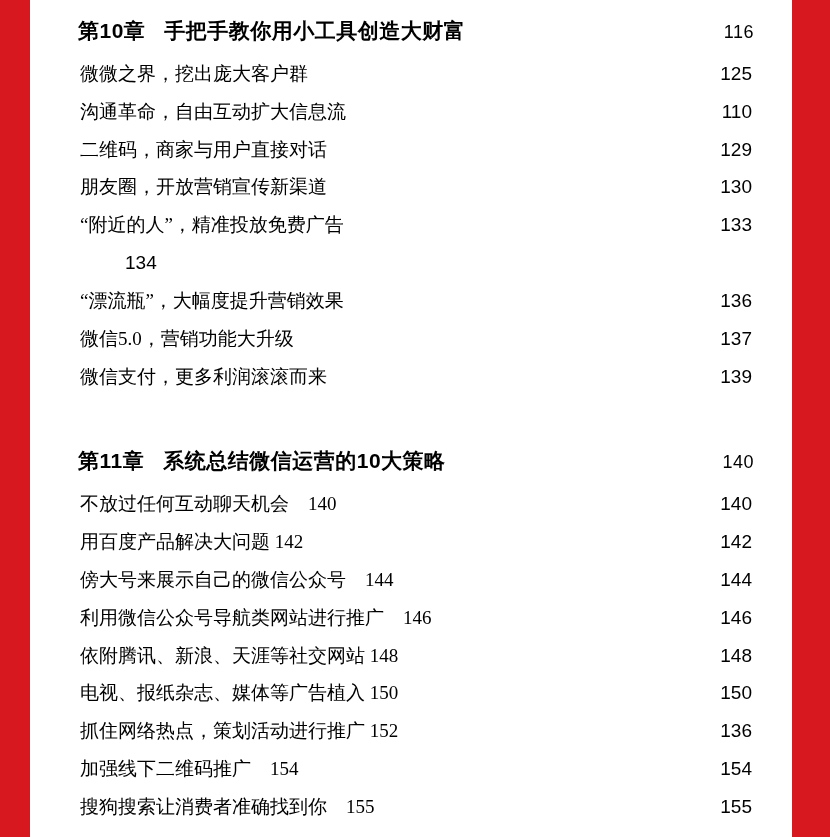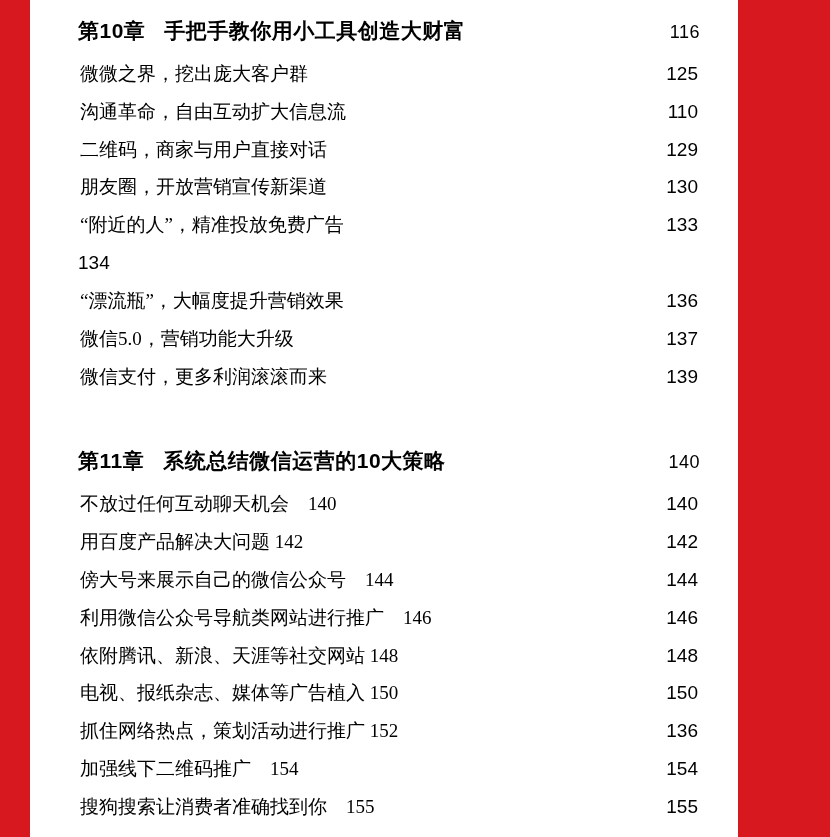--- a/index.html
+++ b/index.html
@@ -10,21 +10,21 @@
     width: 830px;
     height: 837px;
     background: #d7191f;
     font-family: "Liberation Sans", "DejaVu Sans", sans-serif;
     overflow: hidden;
   }
   .page {
     position: absolute;
     left: 30px;
     top: 0;
-    width: 708px;
+    width: 762px;
     height: 837px;
     background: #ffffff;
   }
   .toc {
     padding: 0 38px 0 48px;
     box-sizing: border-box;
   }
   .section {
     margin: 0;
   }
@@ -60,20 +60,21 @@
     padding: 8.5px 0;
   }
   .entry-row .e-title {
     white-space: pre;
     padding-left: 2px;
     font-family: Liberation Serif, serif;
   }
   .entry-row .e-page {
     font-size: 19px;
     padding-right: 2px;
+    margin-left: 47px;
   }
 </style>
 </head>
 <body>
 
 <div class="page">
   <div class="toc" id="toc-root">
       <div class="section">
         <div class="chapter-row">
           <span class="ch-title">第10章   手把手教你用小工具创造大财富</span>

